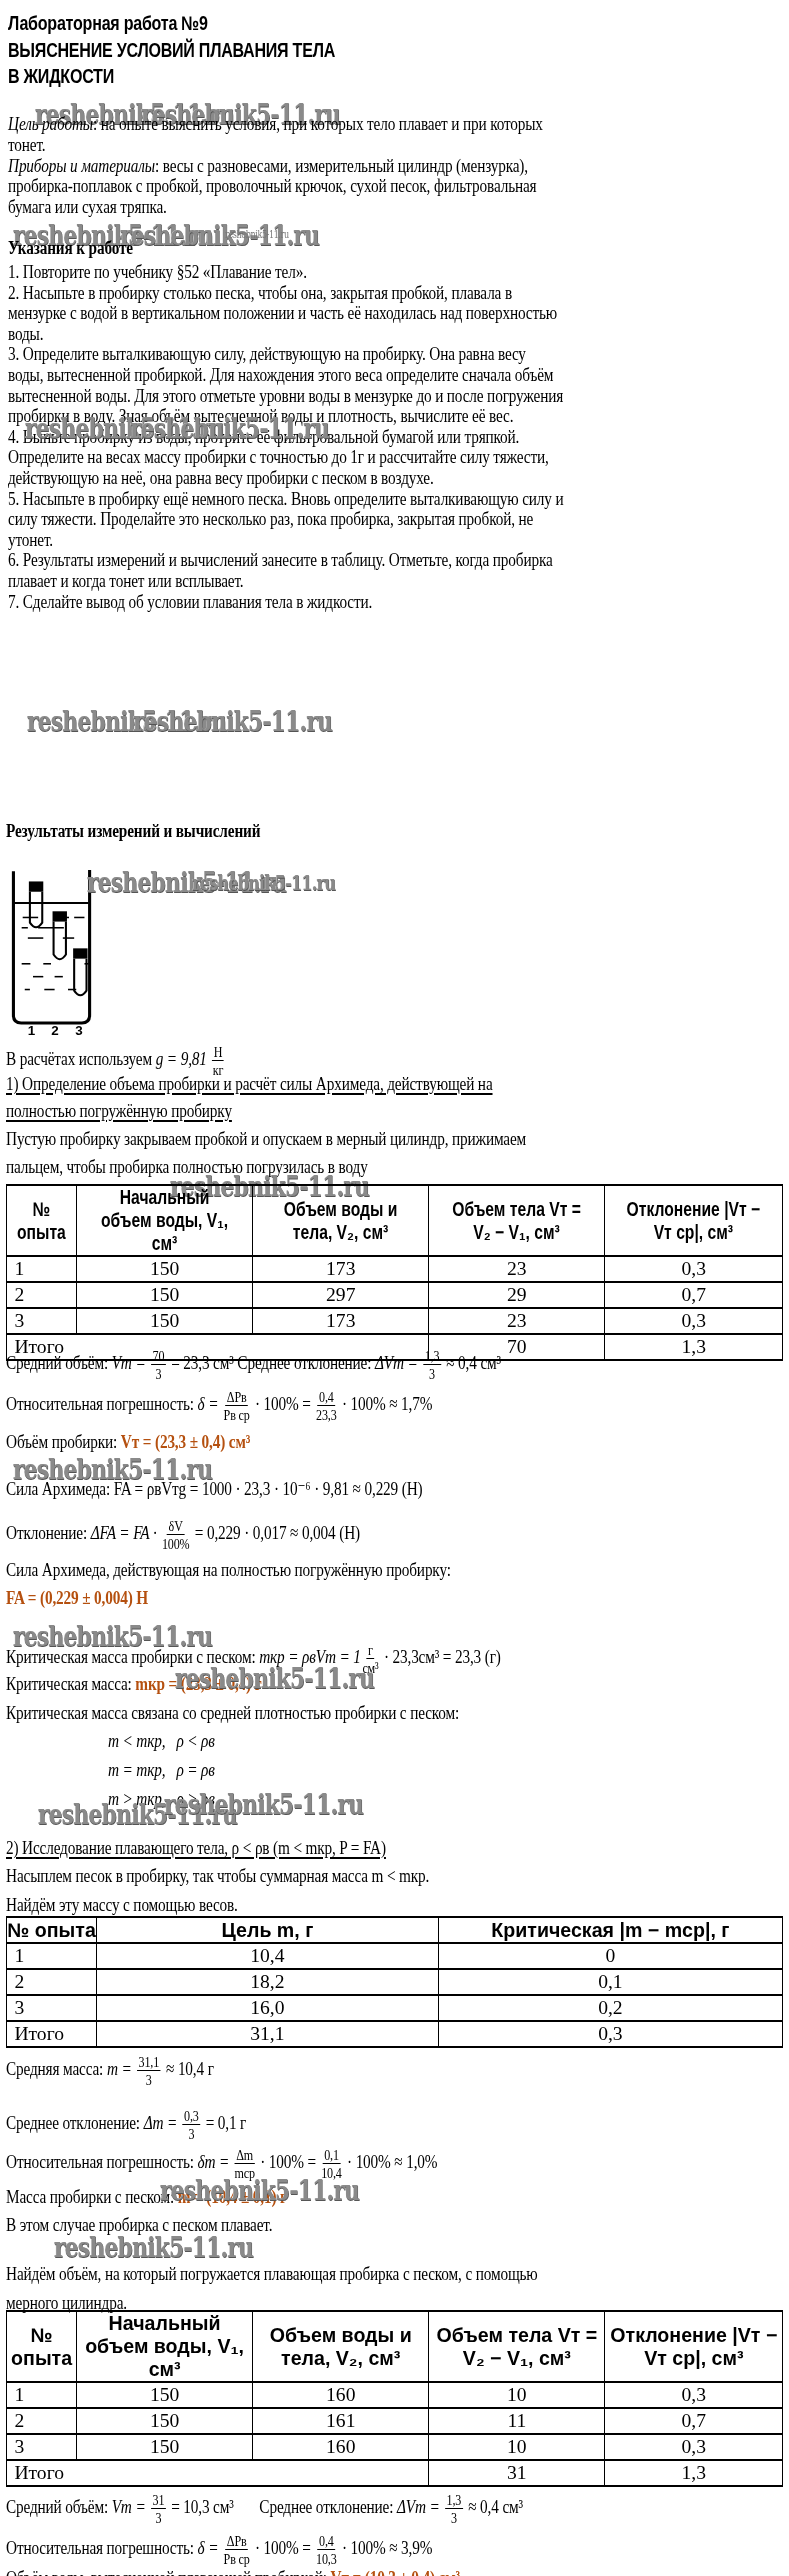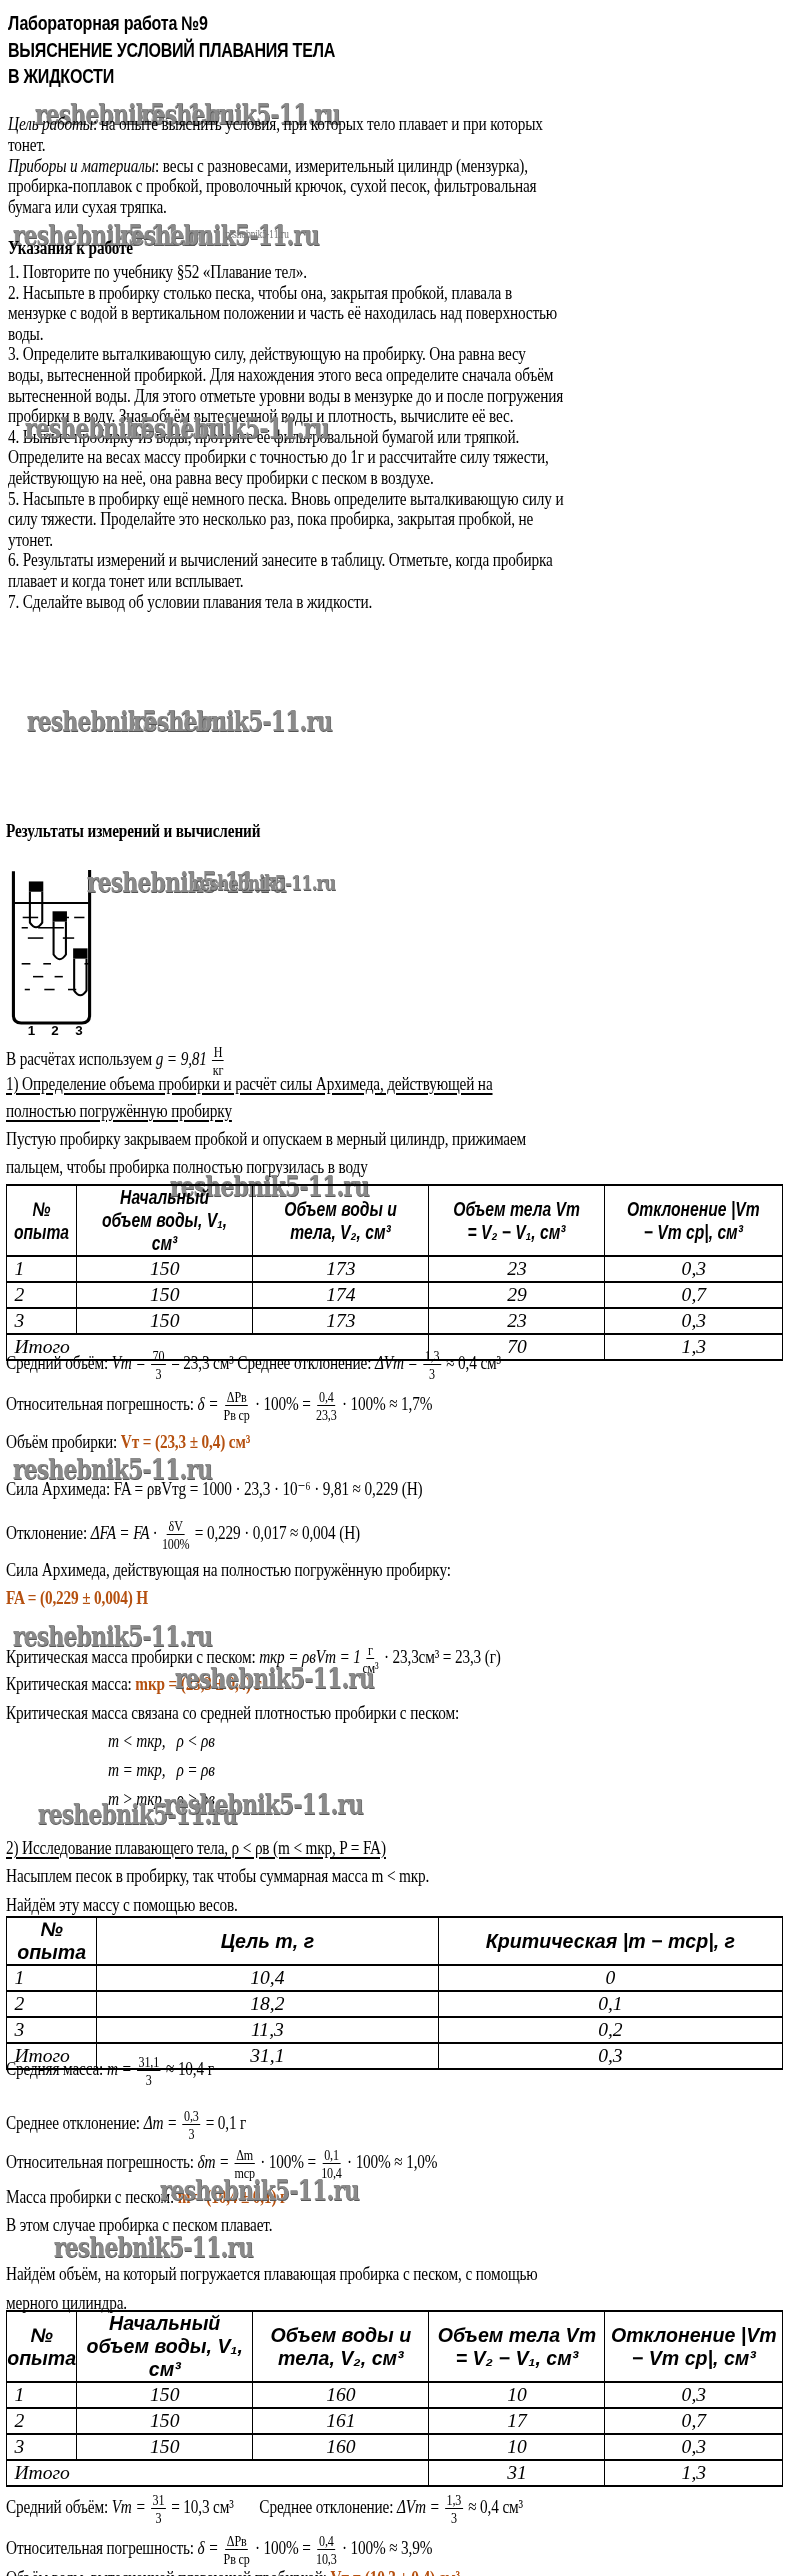--- a/index.html
+++ b/index.html
@@ -14,21 +14,21 @@
   .hb{font-weight:bold;}
   .orange{color:#B5500F;font-weight:bold;}
   .wm{position:absolute;font-family:"DejaVu Serif",serif;font-weight:bold;color:#8a8a8a;
       text-shadow:0.5px 0.5px 0 #555,-0.5px -0.5px 0 #ccc;letter-spacing:-1px;white-space:nowrap;
       transform:scaleX(0.78);transform-origin:left;}
   .wm.big{font-size:28px;}
   .wm.sm{font-size:10.3px;font-weight:normal;color:#777;text-shadow:none;letter-spacing:-0.5px;}
   table.t{position:absolute;border-collapse:collapse;left:6.2px;width:777px;}
   table.t td,table.t th{border:1px solid #000;font-size:19.6px;font-weight:normal;text-align:center;vertical-align:middle;padding:0;}
   table.t th{font-weight:bold;font-family:"Liberation Sans Narrow","Liberation Sans",sans-serif;}
-  table.t tr{border-top:2.6px solid #000;font-style:italic;}
+  table.t tr{border-top:2.6px solid #000;}
   table.t td.l{text-align:left;padding-left:7.2px;}
   .cell{display:inline-block;transform:scaleX(0.8);}
   .frac{display:inline-flex;flex-direction:column;align-items:center;vertical-align:middle;font-size:15.5px;margin:0 2.1px;}
   .frac .num{border-bottom:1.5px solid #000;padding:0 2.1px;line-height:1.1;}
   .frac .den{line-height:1.1;}
   svg{display:block;}
 </style>
 </head>
 <body>
 
@@ -154,21 +154,21 @@
   <tr style="height:26px">
     <td class="l">1</td>
     <td>150</td>
     <td>173</td>
     <td>23</td>
     <td>0,3</td>
   </tr>
   <tr style="height:26px">
     <td class="l">2</td>
     <td>150</td>
-    <td>174</td>
+    <td>297</td>
     <td>29</td>
     <td>0,7</td>
   </tr>
   <tr style="height:26px">
     <td class="l">3</td>
     <td>150</td>
     <td>173</td>
     <td>23</td>
     <td>0,3</td>
   </tr>
@@ -253,21 +253,21 @@
         <td>10,4</td>
         <td>0</td>
       </tr>
   <tr style="height:26px">
         <td class="l">2</td>
         <td>18,2</td>
         <td>0,1</td>
       </tr>
   <tr style="height:26px">
         <td class="l">3</td>
-        <td>11,3</td>
+        <td>16,0</td>
         <td>0,2</td>
       </tr>
   <tr style="height:26px;border-bottom:2.6px solid #000">
         <td class="l">Итого</td>
         <td>31,1</td>
         <td>0,3</td>
       </tr>
 </tbody>
   </table>
 
@@ -321,21 +321,21 @@
         <td class="l">1</td>
         <td>150</td>
         <td>160</td>
         <td>10</td>
         <td>0,3</td>
       </tr>
   <tr style="height:26px">
         <td class="l">2</td>
         <td>150</td>
         <td>161</td>
-        <td>17</td>
+        <td>11</td>
         <td>0,7</td>
       </tr>
   <tr style="height:26px">
         <td class="l">3</td>
         <td>150</td>
         <td>160</td>
         <td>10</td>
         <td>0,3</td>
       </tr>
   <tr style="height:26px;border-bottom:2.6px solid #000">

